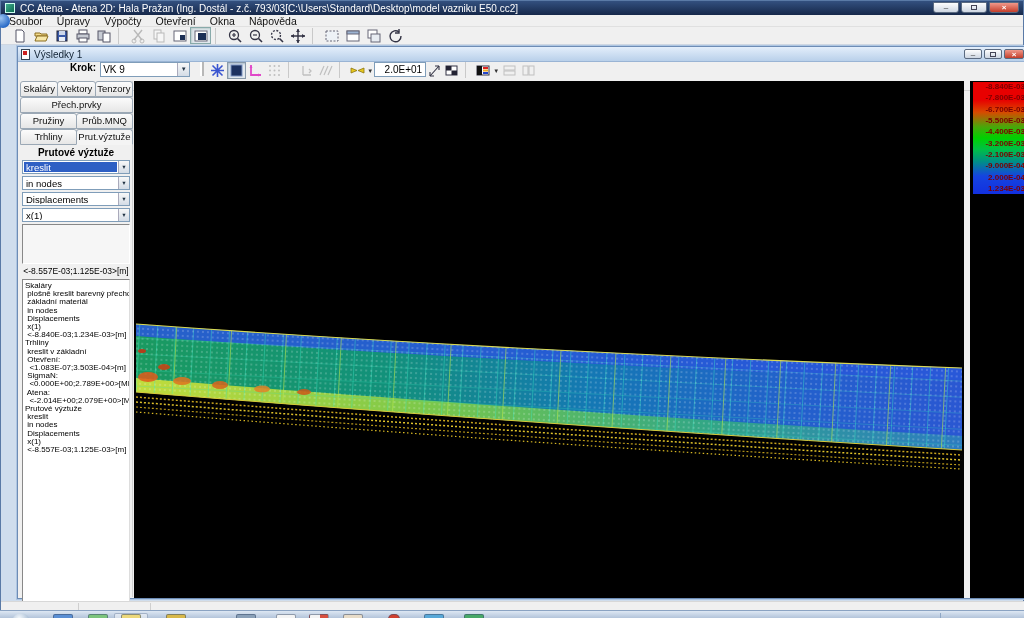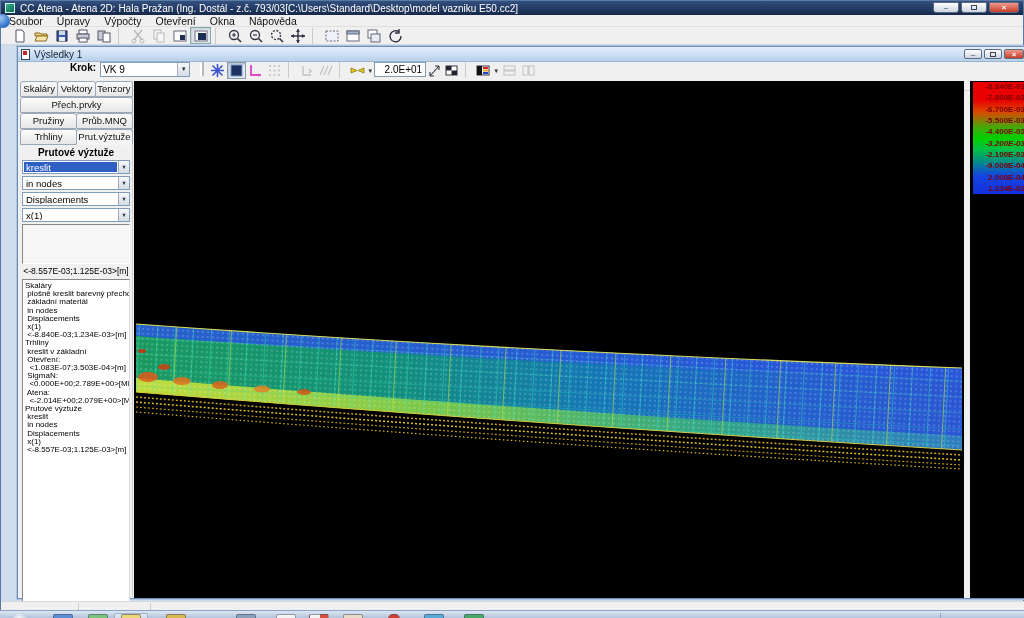--- a/index.html
+++ b/index.html
@@ -496,21 +496,21 @@
 
       <div id="scale-strip">
         <div id="scalebar">
           <div id="scale-labels">
 
           <span style="color: rgb(124, 0, 0);">-8.840E-03</span>
               <span style="color: rgb(124, 0, 0);">-7.800E-03</span>
               <span style="color: rgb(124, 0, 0);">-6.700E-03</span>
               <span style="color: rgb(124, 0, 0);">-5.500E-03</span>
               <span style="color: rgb(124, 0, 0);">-4.400E-03</span>
-              <span style="color: rgb(124, 0, 0); font-style: italic;">-3.200E-03</span>
+              <span style="color: rgb(124, 0, 0);">-3.200E-03</span>
               <span style="color: rgb(124, 0, 0);">-2.100E-03</span>
               <span style="color: rgb(124, 0, 0);">-9.000E-04</span>
               <span style="color: rgb(124, 0, 0);">2.000E-04</span>
               <span style="color: rgb(124, 0, 0);">1.234E-03</span>
             </div>
         </div>
       </div>
 
     </div>
 

